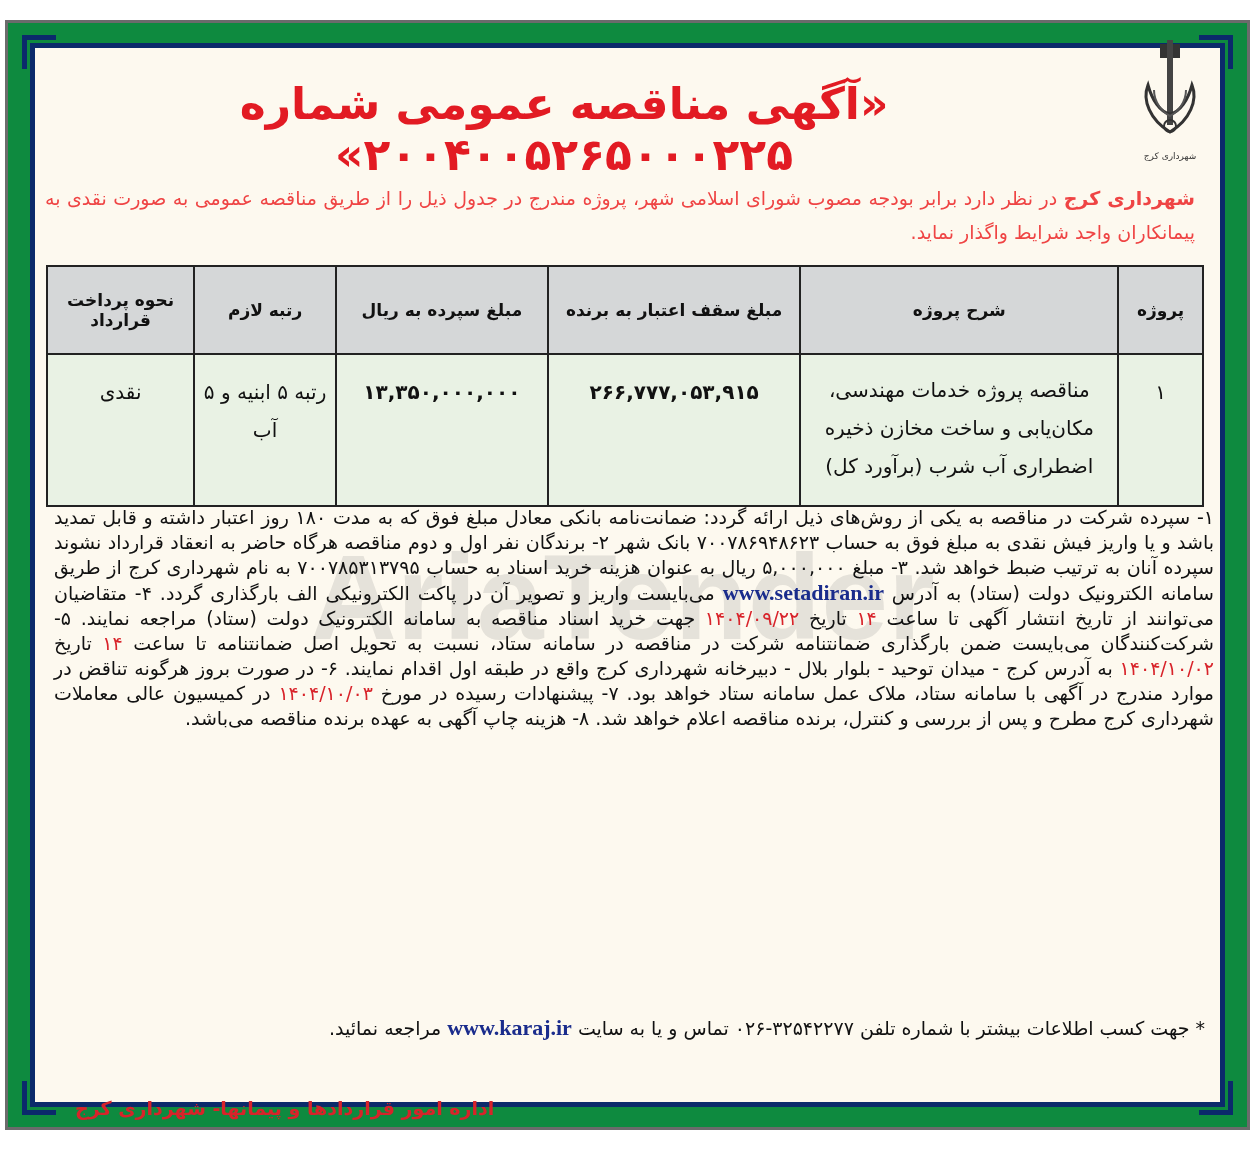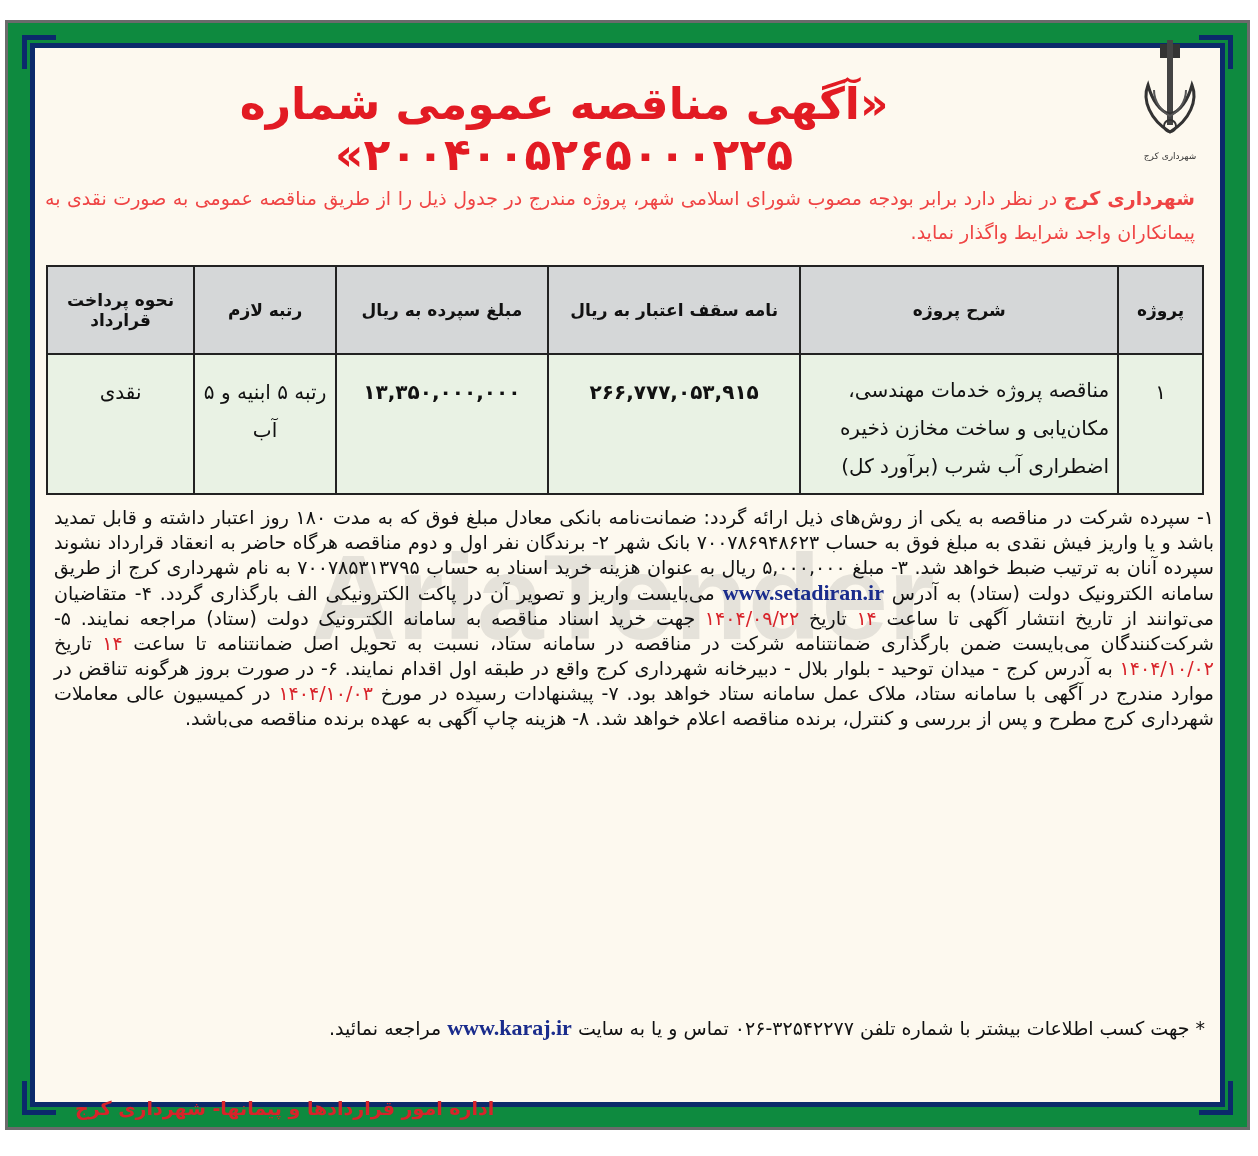--- a/index.html
+++ b/index.html
@@ -25,22 +25,22 @@
   .title { position: absolute; right: 156px; top: 38px; width: 980px; text-align: center;
            color: #e21b23; font-size: 44px; font-weight: bold; direction: rtl;
            font-family: "DejaVu Sans", sans-serif; letter-spacing: -1px; }
   .intro { position: absolute; right: 15px; top: 128px; width: 1150px; font-size: 19px; font-weight: bold;
            color: #ef4444; line-height: 34px; text-align: justify; margin-top: 13px; }
   table.tender { position: absolute; left: 6px; top: 225px; width: 1158px; border-collapse: collapse;
                  direction: rtl; }
   table.tender th { background: #d5d7d8; border: 2px solid #222; font-size: 17px; font-weight: bold;
                     color: #111; height: 82px; padding: 2px 8px; }
   table.tender td { background: #e9f2e4; border: 2px solid #222; font-size: 20px; color: #111;
-                    vertical-align: top; padding: 18px 8px 8px; text-align: center; height: 112px; line-height: 38px; }
-  table.tender td.desc { text-align: right; padding-top: 16px; }
+                    vertical-align: top; padding: 18px 8px 20px; text-align: center; height: 112px; line-height: 38px; }
+  table.tender td.desc { padding-top: 16px; }
   .body-text { position: absolute; left: 14px; top: 465px; width: 1160px; font-size: 19px; color: #111;
                line-height: 25px; text-align: justify; }
   .red { color: #d8232a; }
   .link { color: #1a2c8c; font-weight: bold; font-family: "Liberation Serif", serif; font-size: 22px; }
   .footer-note { position: absolute; left: 55px; top: 975px; width: 1110px; font-size: 19px; color: #111;
                  text-align: right; }
   .signature { position: absolute; left: 35px; top: 1057px; font-size: 19px; font-weight: bold;
                color: #d8232a; direction: rtl; }
   .watermark { position: absolute; left: 270px; top: 488px; font-size: 120px; font-weight: bold;
                color: rgba(120,120,120,0.18); direction: ltr; pointer-events: none; font-family: "Liberation Sans", sans-serif; }
@@ -82,21 +82,21 @@
 
   <div class="intro">
     <span style="font-weight:bold">شهرداری کرج</span><span style="font-weight:normal"> در نظر دارد برابر بودجه مصوب شورای اسلامی شهر، پروژه مندرج در جدول ذیل را از طریق مناقصه عمومی به صورت نقدی به پیمانکاران واجد شرایط واگذار نماید.</span>
   </div>
 
   <table class="tender">
     <thead>
       <tr>
         <th style="width:70px">پروژه</th>
         <th style="width:335px">شرح پروژه</th>
-        <th style="width:245px">نامه سقف اعتبار به ریال</th>
+        <th style="width:245px">مبلغ سقف اعتبار به برنده</th>
         <th style="width:200px">مبلغ سپرده به ریال</th>
         <th style="width:138px">رتبه لازم</th>
         <th style="width:140px">نحوه پرداخت قرارداد</th>
       </tr>
     </thead>
     <tbody>
       <tr>
         <td>۱</td>
         <td class="desc">مناقصه پروژه خدمات مهندسی، مکان‌یابی و ساخت مخازن ذخیره اضطراری آب شرب (برآورد کل)</td>
         <td style="font-weight:bold">۲۶۶,۷۷۷,۰۵۳,۹۱۵</td>

